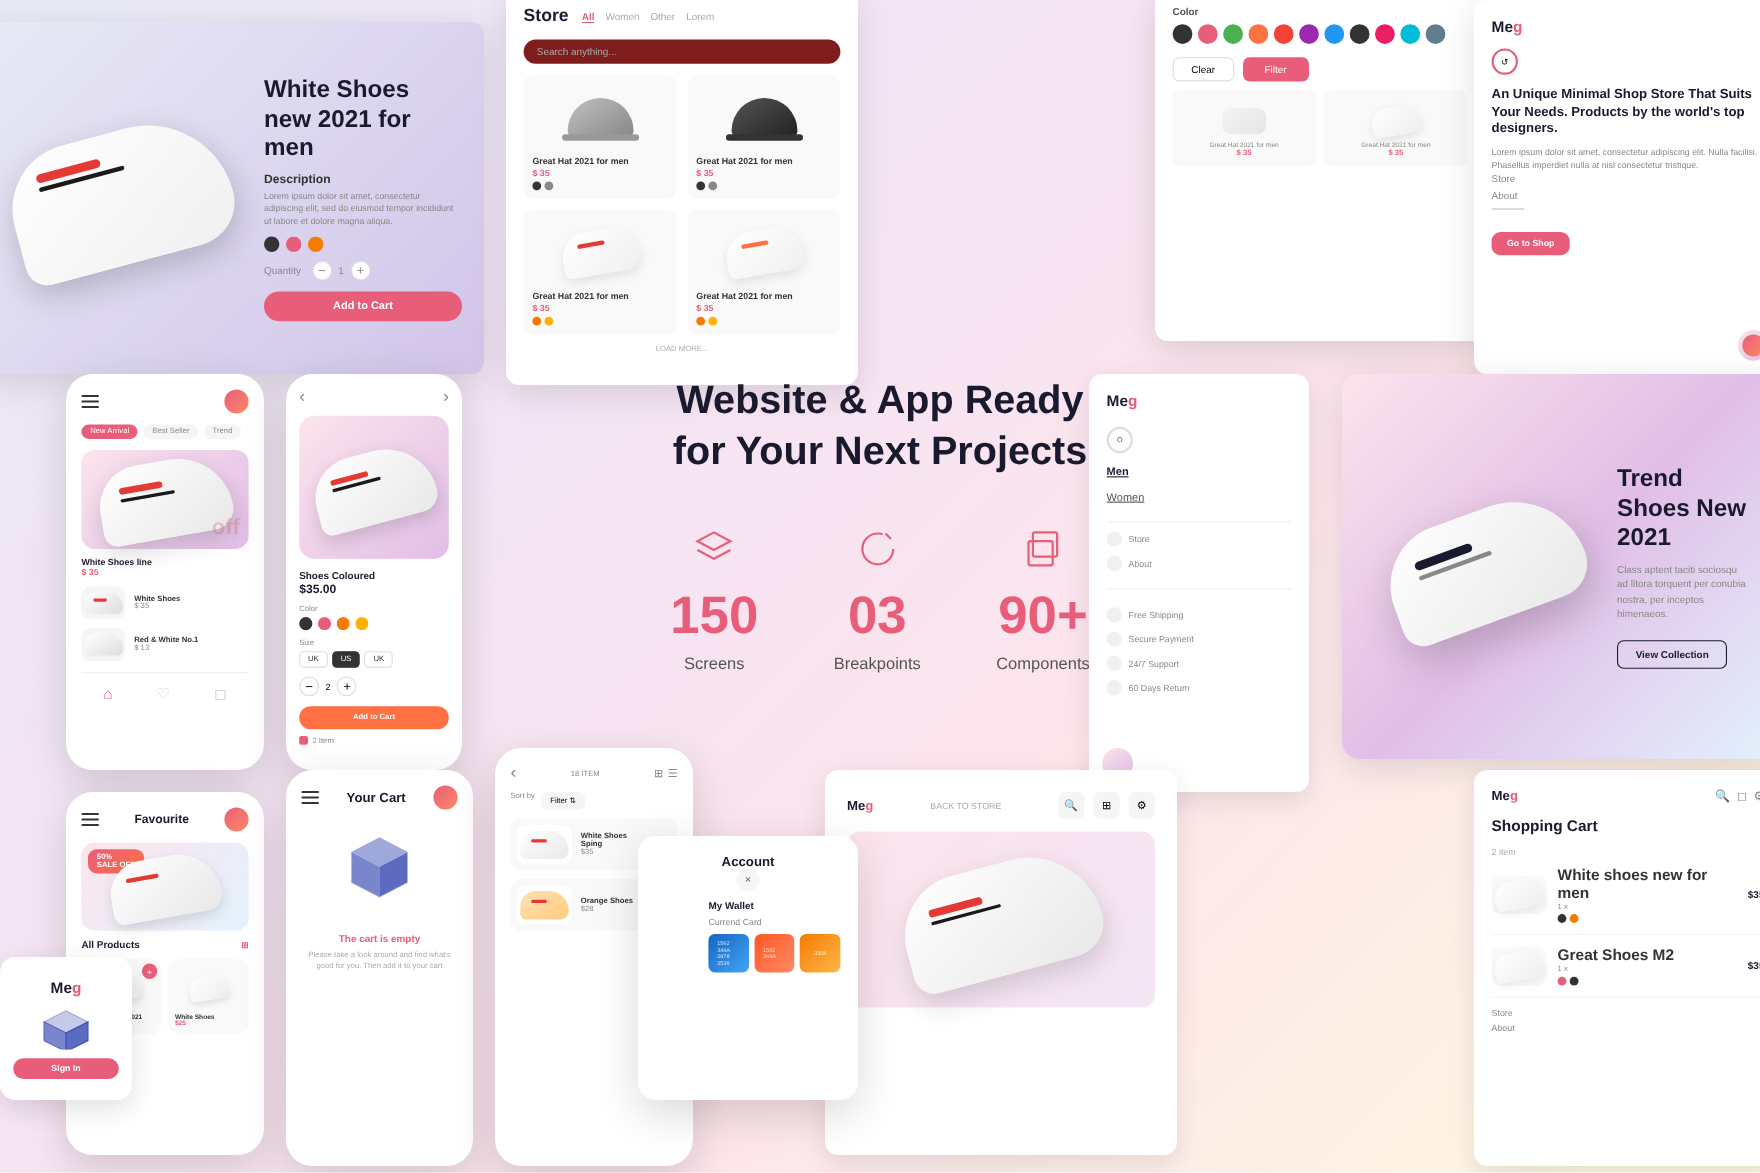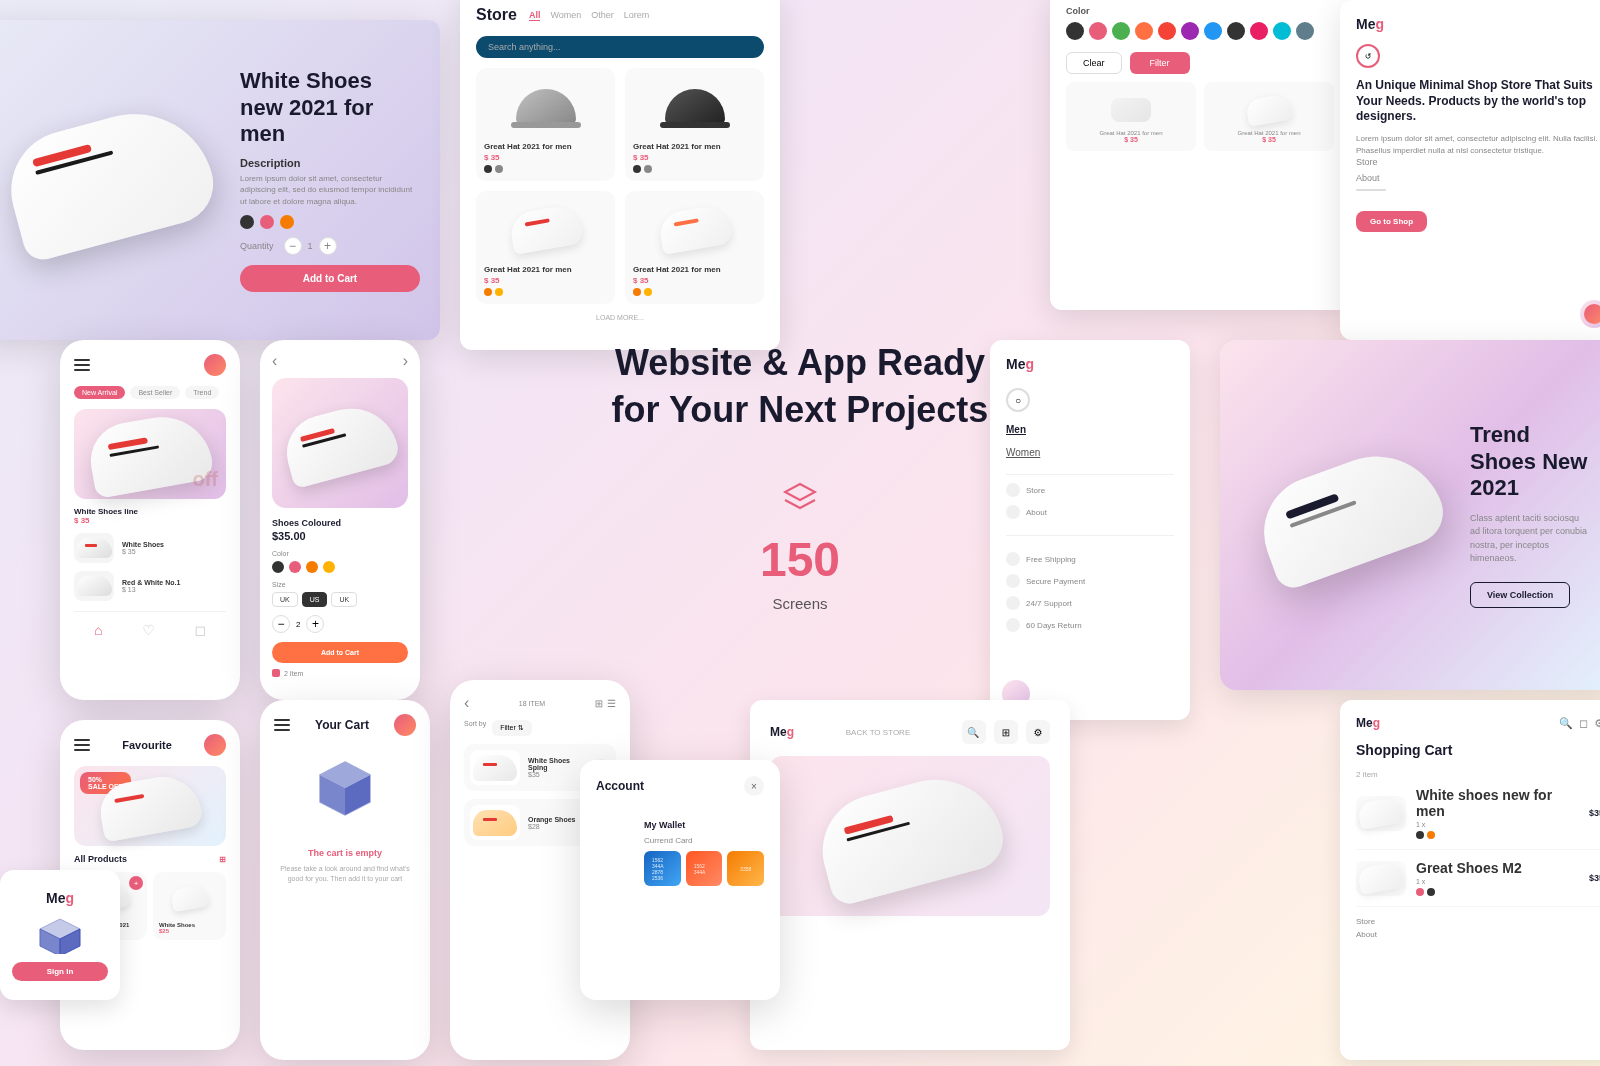--- a/index.html
+++ b/index.html
@@ -265,21 +265,21 @@
       color: #aaa;
     }
 
     .store-tab-active {
       color: #e85d7a;
       border-bottom: 1px solid #e85d7a;
       font-weight: 600;
     }
 
     .store-search {
-      background: #0c4a6e;
+      background: #7f1d1d;
       border-radius: 20px;
       padding: 6px 12px;
       font-size: 9px;
       color: #aaa;
       margin-bottom: 10px;
     }
 
     .store-products-grid {
       display: grid;
       grid-template-columns: 1fr 1fr;
@@ -989,21 +989,22 @@
       border-radius: 16px;
       padding: 16px;
       box-shadow: 0 12px 40px rgba(0,0,0,0.15);
       z-index: 20;
     }
 
     .popup-header {
       display: flex;
       justify-content: space-between;
       align-items: center;
-      margin-bottom: 24px;
+      margin-bottom: 8px;
+      flex-direction: column;
     }
 
     .popup-title {
       font-size: 12px;
       font-weight: 700;
       color: #1a1a2e;
     }
 
     .popup-close {
       width: 20px;
@@ -1672,20 +1673,40 @@
       <div class="stat-item">
         <div class="stat-icon">
           <svg width="46" height="46" viewBox="0 0 46 46">
             <polygon points="23,8 38,16 23,24 8,16" stroke="#e85d7a" stroke-width="2" fill="none"></polygon>
             <polyline points="8,24 23,32 38,24" stroke="#e85d7a" stroke-width="2" fill="none"></polyline>
           </svg>
         </div>
         <div class="stat-number">150</div>
         <div class="stat-label">Screens</div>
       </div>
+      <div class="stat-item">
+        <div class="stat-icon">
+          <svg width="46" height="46" viewBox="0 0 46 46">
+            <circle cx="23" cy="23" r="14" stroke="#e85d7a" stroke-width="2" fill="none" stroke-dasharray="70 20"></circle>
+            <line x1="30" y1="9" x2="35" y2="14" stroke="#e85d7a" stroke-width="2"></line>
+          </svg>
+        </div>
+        <div class="stat-number">03</div>
+        <div class="stat-label">Breakpoints</div>
+      </div>
+      <div class="stat-item">
+        <div class="stat-icon">
+          <svg width="46" height="46" viewBox="0 0 46 46">
+            <rect x="10" y="16" width="22" height="22" rx="2" stroke="#e85d7a" stroke-width="2" fill="none"></rect>
+            <rect x="14" y="8" width="22" height="22" rx="2" stroke="#e85d7a" stroke-width="2" fill="none"></rect>
+          </svg>
+        </div>
+        <div class="stat-number">90+</div>
+        <div class="stat-label">Components</div>
+      </div>
     </div>
   </div>
 
   <div class="ui-card card-mobile-app">
     <div class="mobile-header">
       <div class="mobile-menu-icon">
         <div class="menu-line"></div>
         <div class="menu-line"></div>
         <div class="menu-line"></div>
       </div>

